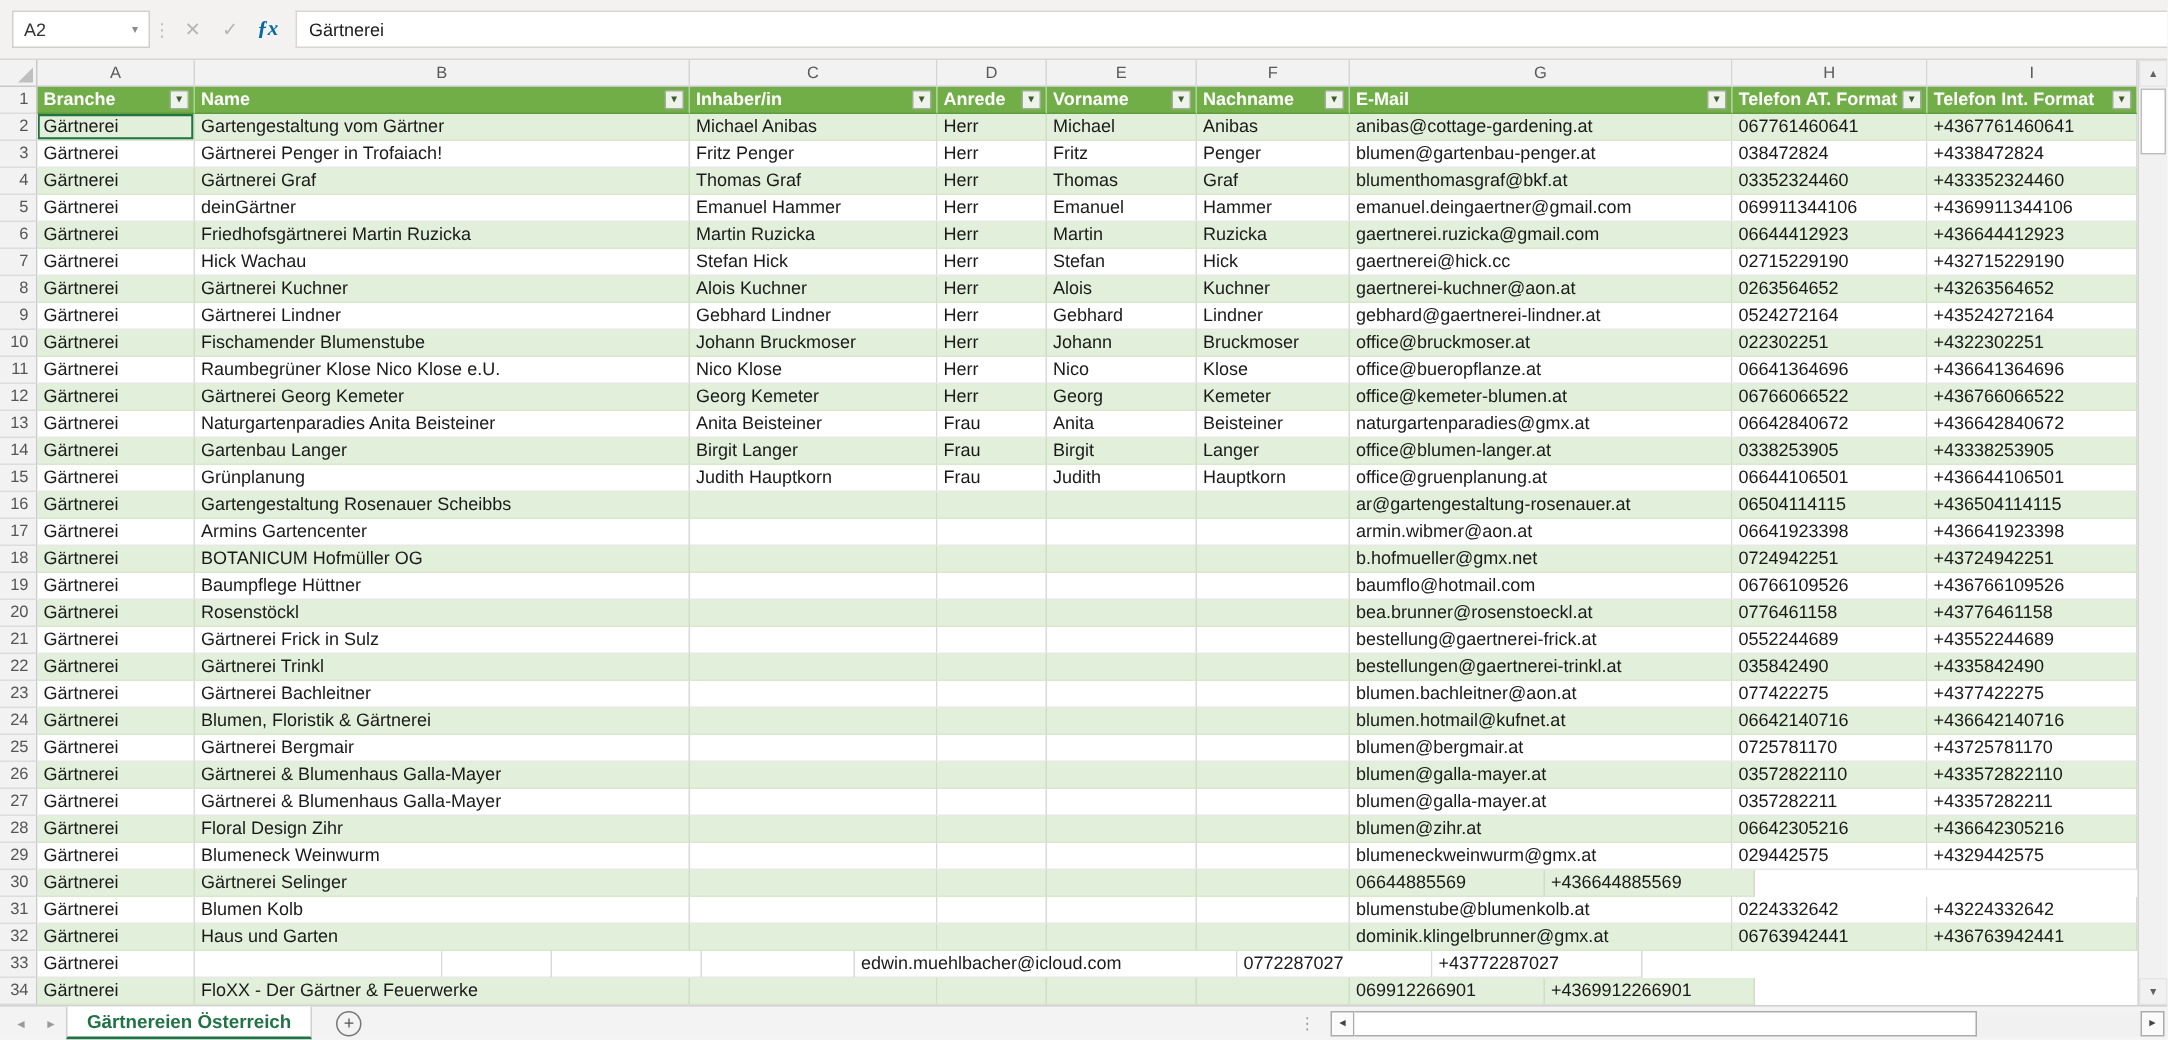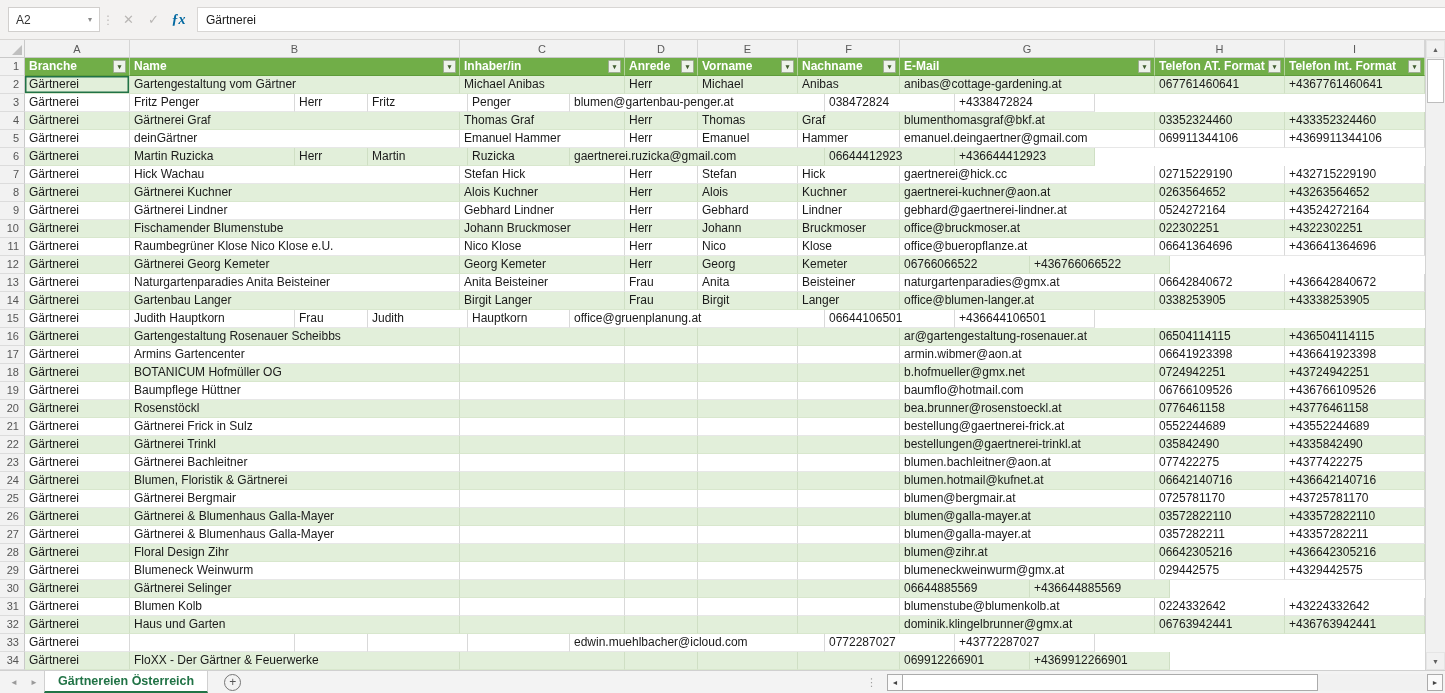--- a/index.html
+++ b/index.html
@@ -205,20 +205,21 @@
             <div class="cell c3">Herr</div>
             <div class="cell c4">Michael</div>
             <div class="cell c5">Anibas</div>
             <div class="cell c6">anibas@cottage-gardening.at</div>
             <div class="cell c7">067761460641</div>
             <div class="cell c8">+4367761460641</div>
           </div>
           <div class="row">
             <div class="rn">3</div>
             <div class="cell c0">Gärtnerei</div>
+            <div class="cell c1">Gärtnerei Penger in Trofaiach!</div>
             <div class="cell c2">Fritz Penger</div>
             <div class="cell c3">Herr</div>
             <div class="cell c4">Fritz</div>
             <div class="cell c5">Penger</div>
             <div class="cell c6">blumen@gartenbau-penger.at</div>
             <div class="cell c7">038472824</div>
             <div class="cell c8">+4338472824</div>
           </div>
           <div class="row banded">
             <div class="rn">4</div>
@@ -240,20 +241,21 @@
             <div class="cell c3">Herr</div>
             <div class="cell c4">Emanuel</div>
             <div class="cell c5">Hammer</div>
             <div class="cell c6">emanuel.deingaertner@gmail.com</div>
             <div class="cell c7">069911344106</div>
             <div class="cell c8">+4369911344106</div>
           </div>
           <div class="row banded">
             <div class="rn">6</div>
             <div class="cell c0">Gärtnerei</div>
+            <div class="cell c1">Friedhofsgärtnerei Martin Ruzicka</div>
             <div class="cell c2">Martin Ruzicka</div>
             <div class="cell c3">Herr</div>
             <div class="cell c4">Martin</div>
             <div class="cell c5">Ruzicka</div>
             <div class="cell c6">gaertnerei.ruzicka@gmail.com</div>
             <div class="cell c7">06644412923</div>
             <div class="cell c8">+436644412923</div>
           </div>
           <div class="row">
             <div class="rn">7</div>
@@ -316,20 +318,21 @@
             <div class="cell c8">+436641364696</div>
           </div>
           <div class="row banded">
             <div class="rn">12</div>
             <div class="cell c0">Gärtnerei</div>
             <div class="cell c1">Gärtnerei Georg Kemeter</div>
             <div class="cell c2">Georg Kemeter</div>
             <div class="cell c3">Herr</div>
             <div class="cell c4">Georg</div>
             <div class="cell c5">Kemeter</div>
+            <div class="cell c6">office@kemeter-blumen.at</div>
             <div class="cell c7">06766066522</div>
             <div class="cell c8">+436766066522</div>
           </div>
           <div class="row">
             <div class="rn">13</div>
             <div class="cell c0">Gärtnerei</div>
             <div class="cell c1">Naturgartenparadies Anita Beisteiner</div>
             <div class="cell c2">Anita Beisteiner</div>
             <div class="cell c3">Frau</div>
             <div class="cell c4">Anita</div>
@@ -346,20 +349,21 @@
             <div class="cell c3">Frau</div>
             <div class="cell c4">Birgit</div>
             <div class="cell c5">Langer</div>
             <div class="cell c6">office@blumen-langer.at</div>
             <div class="cell c7">0338253905</div>
             <div class="cell c8">+43338253905</div>
           </div>
           <div class="row">
             <div class="rn">15</div>
             <div class="cell c0">Gärtnerei</div>
+            <div class="cell c1">Grünplanung</div>
             <div class="cell c2">Judith Hauptkorn</div>
             <div class="cell c3">Frau</div>
             <div class="cell c4">Judith</div>
             <div class="cell c5">Hauptkorn</div>
             <div class="cell c6">office@gruenplanung.at</div>
             <div class="cell c7">06644106501</div>
             <div class="cell c8">+436644106501</div>
           </div>
           <div class="row banded">
             <div class="rn">16</div>

